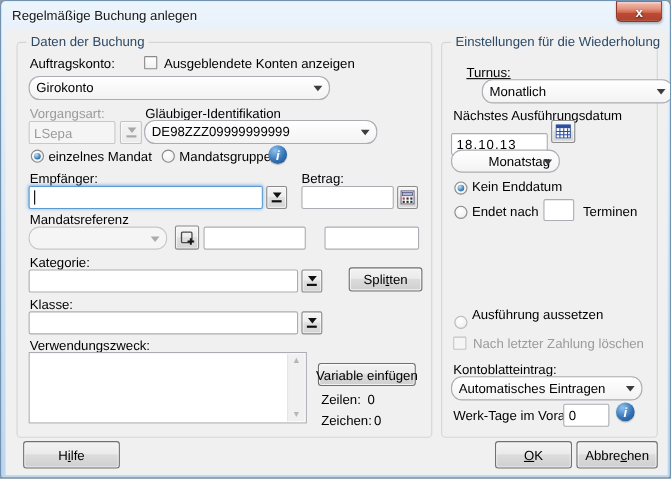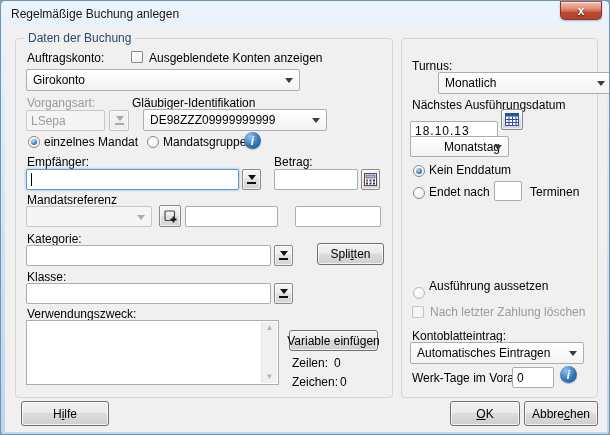--- a/index.html
+++ b/index.html
@@ -6,21 +6,21 @@
   *{box-sizing:border-box;font-family:"Liberation Sans",sans-serif;}
   .dialog{position:relative;width:610px;height:435px;background:linear-gradient(#ecf4fc,#cfe2f4 55%,#bdd5ed);border:1px solid #7093b1;border-radius:5px 5px 3px 3px;overflow:hidden;box-shadow:0 2px 8px rgba(0,0,0,.35);}
   .titlebar{position:absolute;left:0;top:0;right:0;height:25px;display:flex;align-items:center;padding-left:10px;font-size:12px;color:#141414;text-shadow:0 1px 0 rgba(255,255,255,.7);}
   .close{position:absolute;top:0;right:7px;width:42px;height:19px;border:1px solid #8f342b;border-top:1px solid #a9574d;border-radius:0 0 5px 5px;background:linear-gradient(#f3c0b2,#e3947f 35%,#d3654c 55%,#bc4a33 60%,#ad4530);display:flex;align-items:center;justify-content:center;box-shadow:inset 0 1px 0 rgba(255,255,255,.55), 0 1px 2px rgba(0,0,0,.25);cursor:pointer;}
   .close .x{color:#fff;font-weight:bold;font-size:12px;line-height:1;text-shadow:0 1px 2px rgba(0,0,0,.6);}
   .client{position:absolute;left:4px;top:25px;width:602px;height:406px;background:#f0f0f0;border-top:1px solid #e7f1fb;}
   .group{position:absolute;border:1px solid #d5d5d5;border-radius:4px;}
   .grouplabel{position:absolute;top:-8px;left:8px;background:#f0f0f0;padding:0 4px;font-size:12px;color:#2b4a68;white-space:nowrap;}
   .lbl{position:absolute;font-size:12px;color:#000;white-space:nowrap;line-height:14px;}
   .lbl.gray{color:#9b9b9b;}
-  .combo{position:absolute;background:linear-gradient(#ffffff,#f3f3f3);border:1px solid #abadb3;border-radius:2px;display:flex;align-items:center;padding:0 20px 0 6px;font-size:12px;color:#000;cursor:default;}
+  .combo{position:absolute;background:linear-gradient(#ffffff,#f3f3f3);border:1px solid #abadb3;border-radius:10px;display:flex;align-items:center;padding:0 20px 0 6px;font-size:12px;color:#000;cursor:default;}
   .combo .arr{position:absolute;right:6px;top:50%;margin-top:-2px;width:0;height:0;border-left:4px solid transparent;border-right:4px solid transparent;border-top:5px solid #3c3c3c;}
   .combo.disabled{background:#f5f5f5;color:#9b9b9b;border-color:#c8c8c8;}
   .combo.disabled .arr{border-top-color:#ababab;}
   .txt{position:absolute;border:1px solid #abadb3;border-radius:2px;background:#fff;font-size:12px;padding:0 4px;color:#000;}
   .txt.disabled{background:#f5f5f5;color:#9b9b9b;border-color:#c8c8c8;}
   .txt.focused{border-color:#5b9bd5;box-shadow:0 0 3px rgba(91,155,213,.75);}
   .caret{position:absolute;width:1px;height:13px;background:#000;}
   .ibtn{position:absolute;display:flex;align-items:center;justify-content:center;background:linear-gradient(#f6f6f6,#ededed 45%,#e0e0e0 50%,#d4d4d4);border:1px solid #8a8a8a;border-radius:2px;cursor:pointer;box-shadow:inset 0 0 0 1px rgba(255,255,255,.6);}
   .ibtn.disabled{background:linear-gradient(#f3f3f3,#ececec);border-color:#c2c2c2;}
   .hist{display:inline-block;width:9px;height:9px;position:relative;}
@@ -67,21 +67,21 @@
       <span class="lbl gray" style="left:11px;top:57px;">Vorgangsart:</span>
       <span class="lbl" style="left:116px;top:57px;">Gläubiger-Identifikation</span>
 
       <input class="txt disabled" style="left: 10px; top: 71px; width: 79px; height: 21px;" value="LSepa">
       <div class="ibtn disabled" style="left:93px;top:71px;width:20px;height:21px;">
         <span class="hist dim">
             <i class="tri"></i>
             <i class="bar"></i>
           </span>
       </div>
-      <div class="combo" style="left:115px;top:70px;width:184px;height:22px;margin-left:12px;">
+      <div class="combo" style="left:115px;top:70px;width:212px;height:22px;">
         <span>DE98ZZZ09999999999</span>
         <span class="arr"></span>
       </div>
 
       <span class="radio checked" style="left:12px;top:97px;"></span>
       <span class="lbl" style="left:28px;top:96px;">einzelnes Mandat</span>
       <span class="radio" style="left:131px;top:97px;"></span>
       <span class="lbl" style="left:147px;top:96px;">Mandatsgruppe</span>
       <span class="info" style="left:228px;top:93px;">
           <span>i</span>
@@ -160,22 +160,23 @@
       <div class="btn" style="left:273px;top:291px;width:89px;height:21px;">
         <span>Variable einfügen</span>
       </div>
       <span class="lbl" style="left:276px;top:317px;">Zeilen:</span>
       <span class="lbl" style="left:318px;top:317px;">0</span>
       <span class="lbl" style="left:276px;top:336px;">Zeichen:</span>
       <span class="lbl" style="left:324px;top:336px;">0</span>
     </div>
 
     <div class="group" style="left:396px;top:11px;width:197px;height:360px;">
-
-      <span class="lbl" style="left:10px;top:20px;">Turnus:</span>
+      <span class="grouplabel">Einstellungen für die Wiederholung</span>
+
+      <span class="lbl" style="left:22px;top:20px;text-decoration:underline;">Turnus:</span>
       <div class="combo" style="left:8px;top:33px;width:174px;height:22px;margin-left:28px;">
         <span>Monatlich</span>
         <span class="arr"></span>
       </div>
 
       <span class="lbl" style="left:10px;top:59px;">Nächstes Ausführungsdatum</span>
       <input class="txt" style="left: 8px; top: 82px; width: 88px; height: 20px; letter-spacing: 1px;" value="18.10.13">
       <div class="ibtn" style="left:99px;top:70px;width:22px;height:21px;">
         <svg width="14" height="13" viewBox="0 0 14 13">
           <rect x="0.5" y="0.5" width="13" height="12" fill="#fff" stroke="#2a4f9e"></rect>

